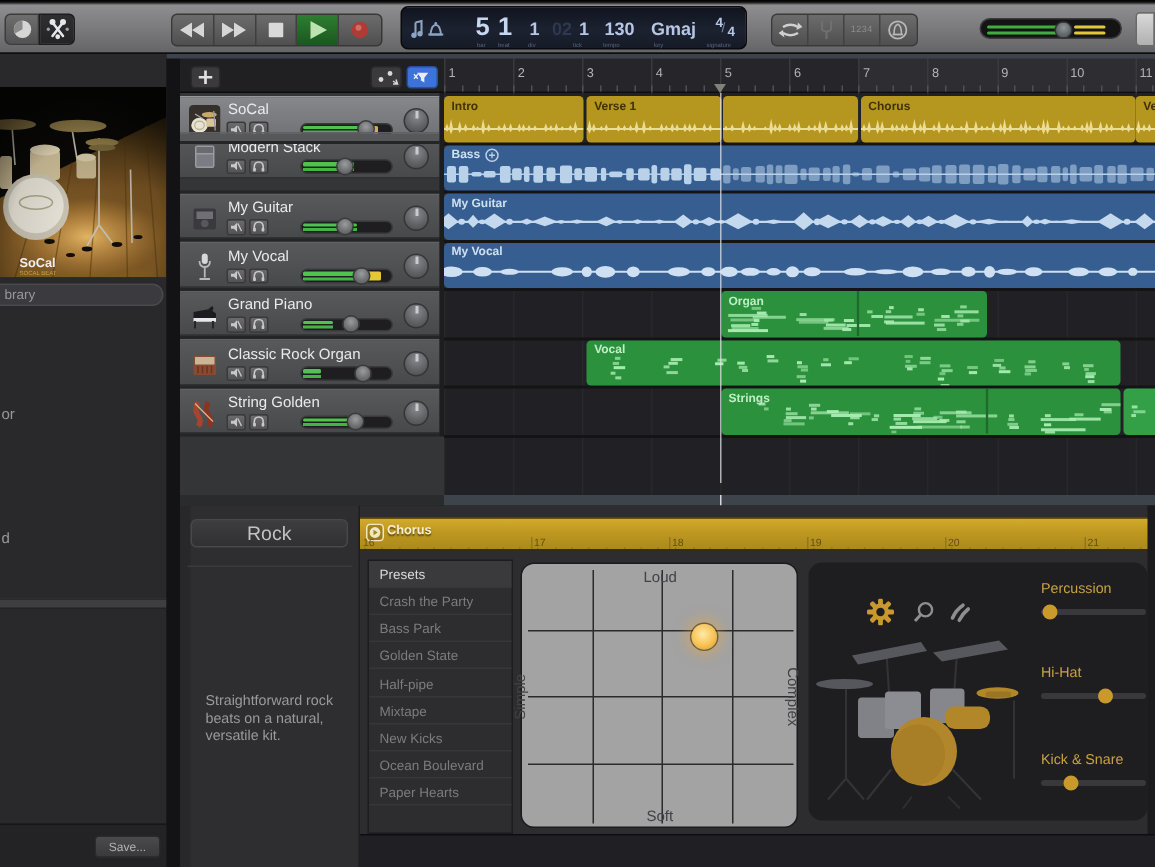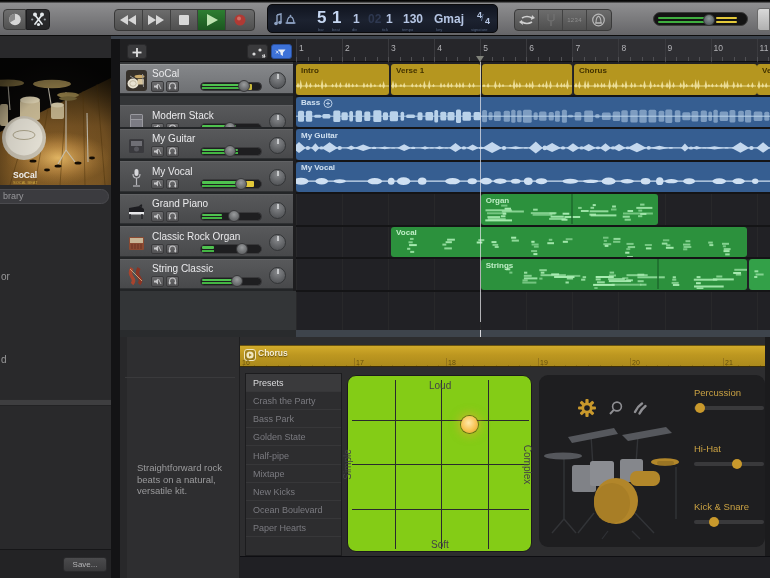--- a/index.html
+++ b/index.html
@@ -80,21 +80,21 @@
 #ed-left{position:absolute;left:0;top:0;width:120px;height:241px;background:#2e2e30;border-right:1px solid #1e1e20;}
 #rockbtn{position:absolute;left:7px;top:9px;width:105px;height:19px;border-radius:4px;
  background:linear-gradient(#3d3d3f,#313133);border:1px solid #48484a;
  color:#c2c2c4;font-size:13px;text-align:center;line-height:18px;}
 #ed-ruler{position:absolute;left:120px;top:8px;width:530px;height:22px;
  background:linear-gradient(#d2ab2b,#bd9720 45%,#ab8a1c);border-top:1px solid #6a5410;border-bottom:1px solid #3a2d08;overflow:hidden;}
 #presets{position:absolute;left:125px;top:36px;width:97px;height:183px;background:#2d2d2f;border:1px solid #1c1c1e;}
 .pitem{position:absolute;left:0;width:95px;height:18px;color:#7b7b80;font-size:9px;
  line-height:18px;padding-left:7px;border-bottom:1px solid #373739;}
 #pad{position:absolute;left:227px;top:38px;width:185px;height:177px;border-radius:9px;
- background:#84cc16;border:1px solid #1b1b1d;}
+ background:#a3a3a3;border:1px solid #1b1b1d;}
 .padlab{position:absolute;color:#424246;font-size:10px;}
 #puck{position:absolute;left:341px;top:79px;width:17px;height:17px;border-radius:50%;
  background:radial-gradient(circle at 45% 40%,#ffe9a8,#f7c253 55%,#dd9428);
  box-shadow:0 0 0 1px rgba(40,28,8,.5),0 0 9px 3px rgba(240,170,60,.5);}
 #drumpanel{position:absolute;left:419px;top:38px;width:226px;height:172px;border-radius:9px;
  background:#1e1e20;}
 .dslab{position:absolute;color:#c9a143;font-size:9.5px;}
 .dstrack{position:absolute;width:70px;height:4px;border-radius:2px;background:#39393b;}
 .dsknob{position:absolute;width:10px;height:10px;border-radius:50%;background:#c9992c;}
 #ed-bottom{position:absolute;left:120px;top:219px;width:530px;height:22px;background:#202024;border-top:1px solid #0e0e12;}
@@ -322,21 +322,21 @@
           </svg>
         </div>
         <div class="vslider">
           <div class="abs" style="left:1px;top:1.2px;width:40px;height:2.4px;background:#4fc24f;border-radius:1px"></div>
           <div class="abs" style="left:1px;top:4.6px;width:40px;height:2.4px;background:#44b544"></div>
           <div class="abs" style="left:43px;top:1.2px;width:8px;height:6px;background:#c9b93a;border-radius:1px"></div>
         </div>
         <div class="vknob" style="left:118px"></div>
         <div class="pknob"></div>
       </div>
-      <div class="trow" style="top:69px">
+      <div class="trow" style="top:52px">
         <div class="ticon"><svg width="21" height="21" viewBox="0 0 21 21">
             <rect x="4" y="3" width="13" height="15" rx="1.5" fill="#9a9aa0"></rect>
             <rect x="5" y="4" width="11" height="4" fill="#6a6a70"></rect>
             <rect x="5" y="9" width="11" height="8" fill="#7c7c84"></rect>
           </svg></div>
         <div class="tname">Modern Stack</div>
         <div class="msbtn" style="left:31px">
           <svg width="9" height="7" viewBox="0 0 9 7">
             <path d="M1 2.5 L3 2.5 L5 .5 L5 6.5 L3 4.5 L1 4.5 Z" fill="#c8c8ca"></path>
             <line x1="5.5" y1="1" x2="8" y2="6" stroke="#c8c8ca" stroke-width=".9"></line>
@@ -472,21 +472,21 @@
         </div>
         <div class="vknob" style="left:116px"></div>
         <div class="pknob"></div>
       </div>
       <div class="trow" style="top:222.5px">
         <div class="ticon"><svg width="21" height="21" viewBox="0 0 21 21">
             <path d="M6 3 Q3 8 6 12 Q9 16 6 19" fill="none" stroke="#a8442e" stroke-width="3.5"></path>
             <path d="M13 3 Q10 8 13 12 Q16 16 13 19" fill="none" stroke="#8a3424" stroke-width="3.5"></path>
             <line x1="4" y1="4" x2="16" y2="16" stroke="#d8b88a" stroke-width=".8"></line>
           </svg></div>
-        <div class="tname">String Classic</div>
+        <div class="tname">String Golden</div>
         <div class="msbtn" style="left:31px">
           <svg width="9" height="7" viewBox="0 0 9 7">
             <path d="M1 2.5 L3 2.5 L5 .5 L5 6.5 L3 4.5 L1 4.5 Z" fill="#c8c8ca"></path>
             <line x1="5.5" y1="1" x2="8" y2="6" stroke="#c8c8ca" stroke-width=".9"></line>
           </svg>
         </div>
         <div class="msbtn" style="left:45.5px">
           <svg width="9" height="8" viewBox="0 0 9 8">
             <path d="M1.5 7 L1.5 4.5 Q1.5 1 4.5 1 Q7.5 1 7.5 4.5 L7.5 7" fill="none" stroke="#c8c8ca" stroke-width="1.1"></path>
             <rect x=".8" y="4.8" width="1.8" height="2.6" rx=".8" fill="#c8c8ca"></rect>
@@ -1016,20 +1016,21 @@
       <div id="phtri"></div>
       <div id="playhead"></div>
     </div>
     <div id="botstrip-l" class="abs"></div>
     <div id="botstrip-r" class="abs">
       <div class="abs" style="left:184px;top:0;width:1px;height:7px;background:#d8d8dc"></div>
     </div>
     <div id="editor" class="abs">
       <div id="ed-left">
         <div class="abs" style="left:0;top:0;width:7px;height:241px;background:#28282a"></div>
+        <div id="rockbtn">Rock</div>
         <div class="abs" style="left:5px;top:40px;width:110px;height:1px;background:#3a3a3c"></div>
         <div class="abs edtext" style="left:17px;top:125px;width:100px">Straightforward rock beats on a natural, versatile kit.</div>
       </div>
       <div id="ed-ruler">
         <svg class="abs" style="left:4px;top:2.5px" width="12" height="12" viewBox="0 0 12 12">
           <rect x=".5" y=".5" width="11" height="11" rx="2.5" fill="rgba(60,46,8,.25)" stroke="#f0e6c0" stroke-width="1"></rect>
           <circle cx="6" cy="6" r="3.6" fill="#f0e6c0"></circle>
           <path d="M5 4.2 L7.8 6 L5 7.8 Z" fill="#a5841c"></path>
         </svg>
         <span class="abs" style="left:18px;top:2px;font-size:8.5px;font-weight:bold;color:#f6eed2;text-shadow:0 1px 1px rgba(70,54,8,.8)">Chorus</span>

